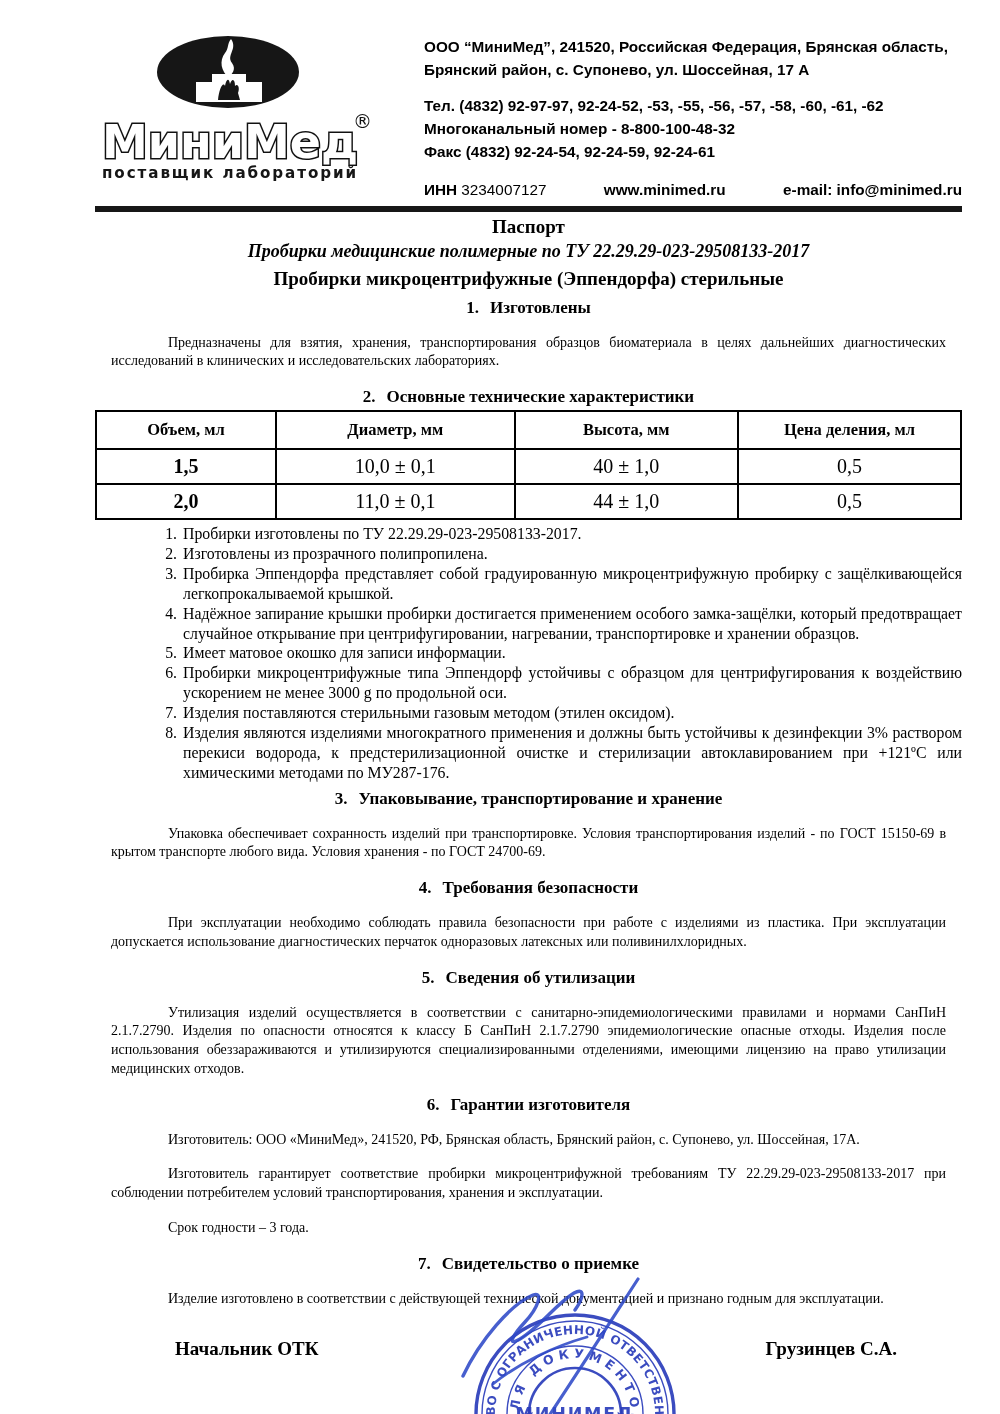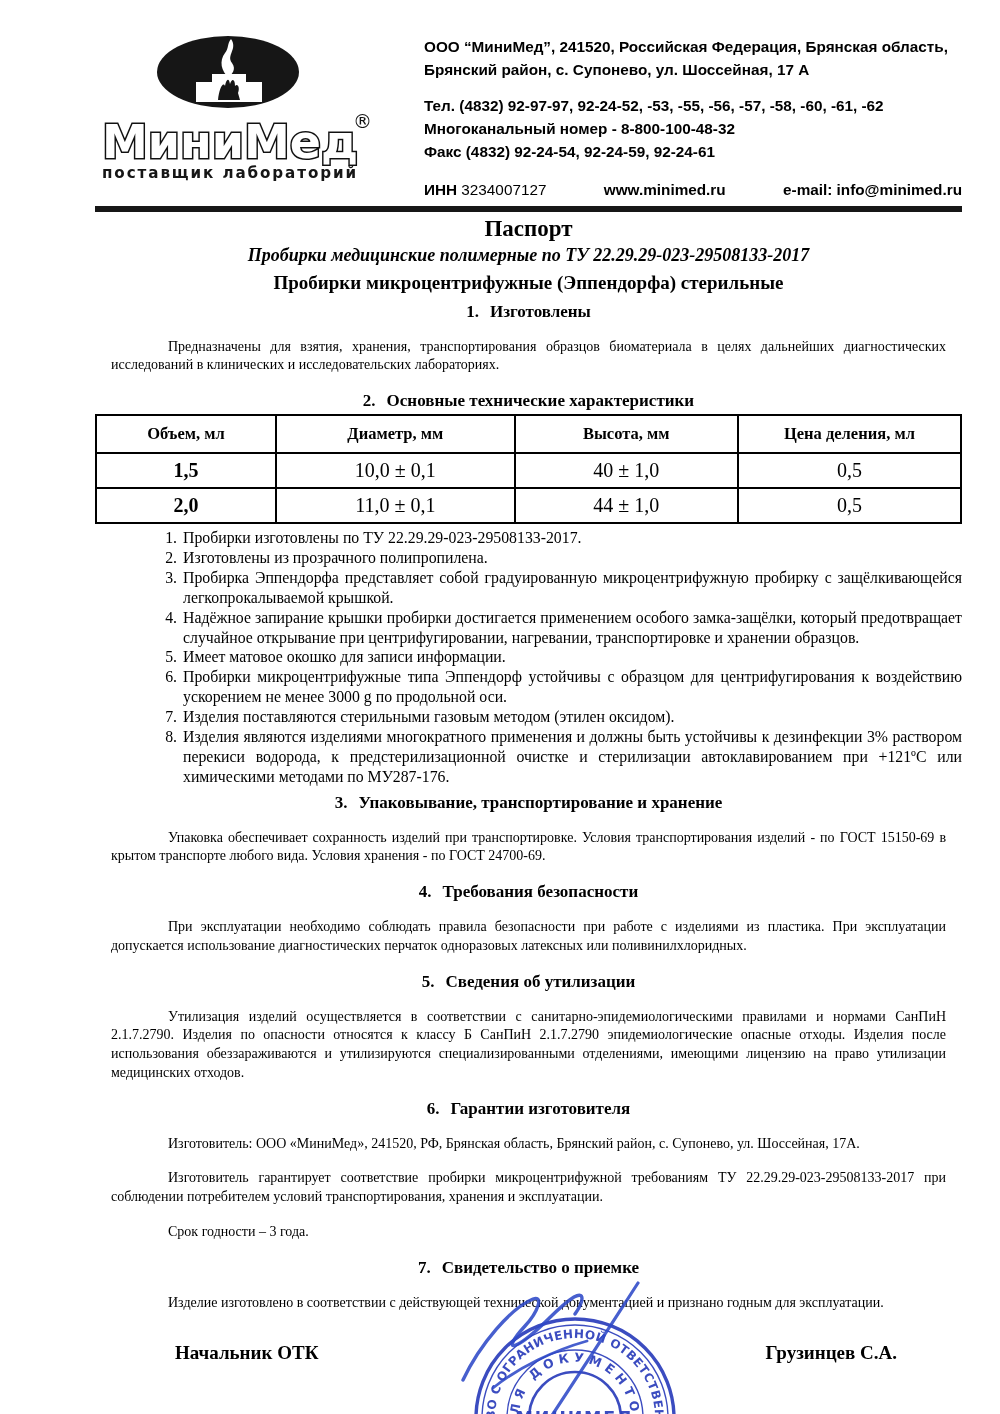--- a/index.html
+++ b/index.html
@@ -11,21 +11,21 @@
   .addr-col{flex:1;font-family:"Liberation Sans","DejaVu Sans",sans-serif;
             font-size:15.3px;font-weight:bold;line-height:1.5;padding-top:6px;}
   .addr-block{margin:0;}
   .phones{margin-top:13px;}
   .inn-row{margin-top:15px;display:flex;justify-content:space-between;align-items:baseline;}
   .inn-val{font-weight:400;}
   .rule{height:6px;background:#171717;margin:4px 38px 0 95px;}
   
   .content{padding:0 38px 0 95px;}
   .reg-line{text-align:right;font-size:16.5px;margin-top:6px;}
-  .t-doc{ text-align:center;font-weight:bold;font-size:23px;margin-top:4px;}
+  .t-doc{ text-align:center;font-weight:bold;font-size:19px;margin-top:4px;}
   .t-sub{ text-align:center;font-weight:bold;font-style:italic;font-size:18px;margin-top:3px;}
   .t-prod{text-align:center;font-weight:bold;font-size:19px;margin-top:6px;}
   .sec-h{display:flex;justify-content:center;gap:11px;font-weight:bold;font-size:17px;
          margin:6px 0 3px;}
   .para{font-size:14px;line-height:1.34;text-align:justify;text-indent:57px;margin:16px;}
   
   table.spec{width:100%;border-collapse:collapse;margin-top:3px;}
   table.spec th,table.spec td{border:2px solid #000;text-align:center;vertical-align:middle;}
   table.spec th{font-size:16.5px;font-weight:bold;height:34px;margin-top:15px;}
   table.spec td{font-size:20px;height:31px;}

